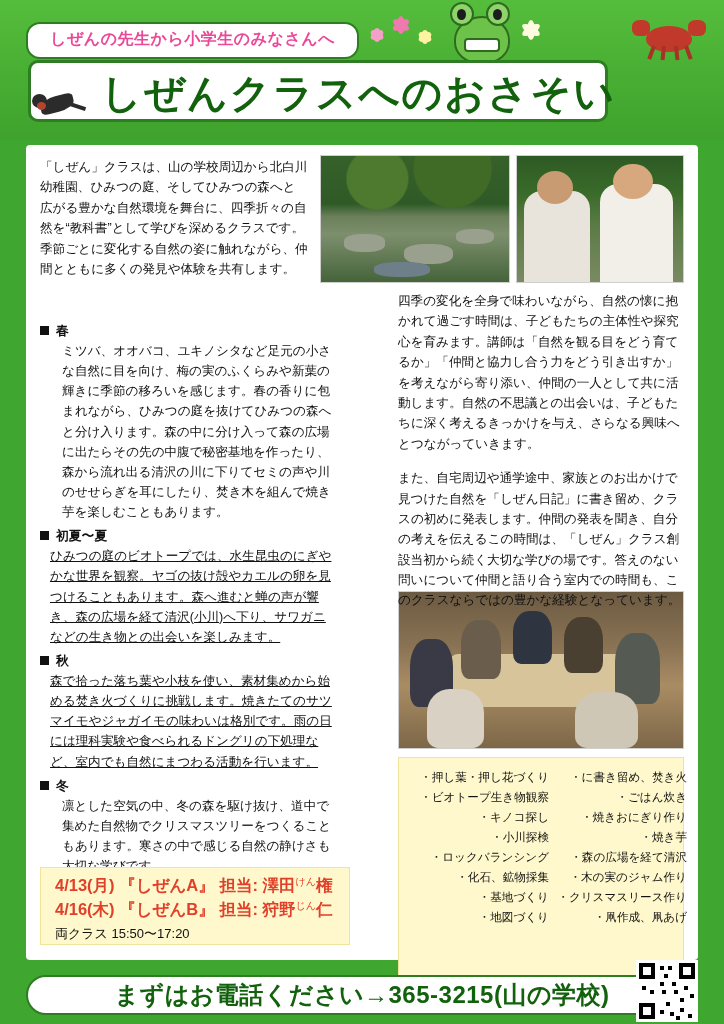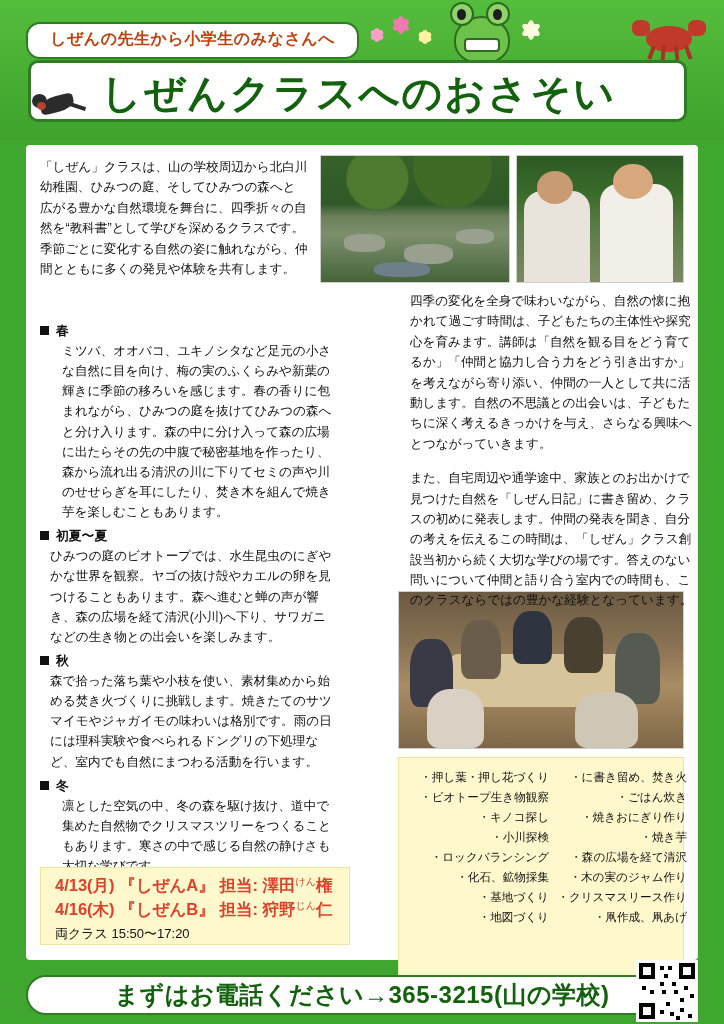--- a/index.html
+++ b/index.html
@@ -25,27 +25,27 @@
   }
   .ribbon {
     position: absolute;
     left: 26px; top: 22px;
     background: #ffffff;
     border: 2px solid #2e7d22;
     border-radius: 14px;
     padding: 5px 22px 7px 22px;
     font-size: 16px;
     font-weight: bold;
-    color: #c2410c;
+    color: #ec4899;
     letter-spacing: 0.5px;
   }
   .title-bar {
     position: absolute;
     left: 28px; top: 60px;
-    width: 659px; height: 62px;
+    width: 580px; height: 62px;
     background: #ffffff;
     border: 3px solid #2e7d22;
     border-radius: 10px;
   }
   .title-bar .t {
     position: absolute;
     left: 70px; top: 3px;
     font-size: 40px;
     font-weight: bold;
     color: #12610c;
@@ -188,21 +188,21 @@
     position: absolute; left: 18%; top: 40%; width: 64%; height: 34%;
     background: #d8c49a; border-radius: 8px;
   }
   #photo-class .p {
     position: absolute; border-radius: 40% 40% 20% 20%;
   }
 
   
   .right-col {
     position: absolute;
-    left: 384px; top: 146px;
+    left: 372px; top: 146px;
     width: 288px;
     font-size: 12.6px;
     line-height: 1.62;
     color: #111;
   }
   .right-col p { margin: 0 0 14px 0; }
 
   
   .seasons {
     position: absolute;
@@ -221,21 +221,21 @@
     width: 9px; height: 9px;
     background: #111;
     margin-right: 7px;
   }
   .season-body {
     font-size: 12.6px;
     line-height: 1.60;
     color: #111;
     padding-left: 22px;
   }
-  .season-body.noindent { padding-left: 10px; }
+  .season-body.noindent { padding-left: 10px; text-decoration: underline; }
 
   
   .schedule {
     position: absolute;
     left: 14px; top: 722px;
     width: 310px; height: 78px;
     background: #fff8cc;
     border: 1px solid #efe49a;
     padding: 6px 10px 0 14px;
   }

